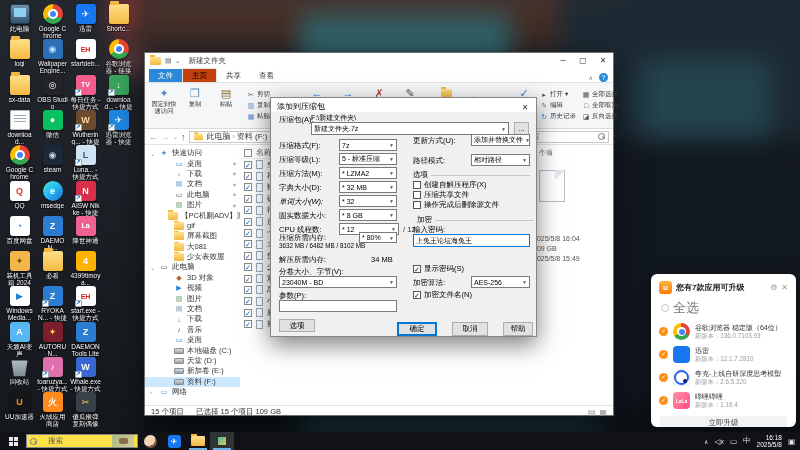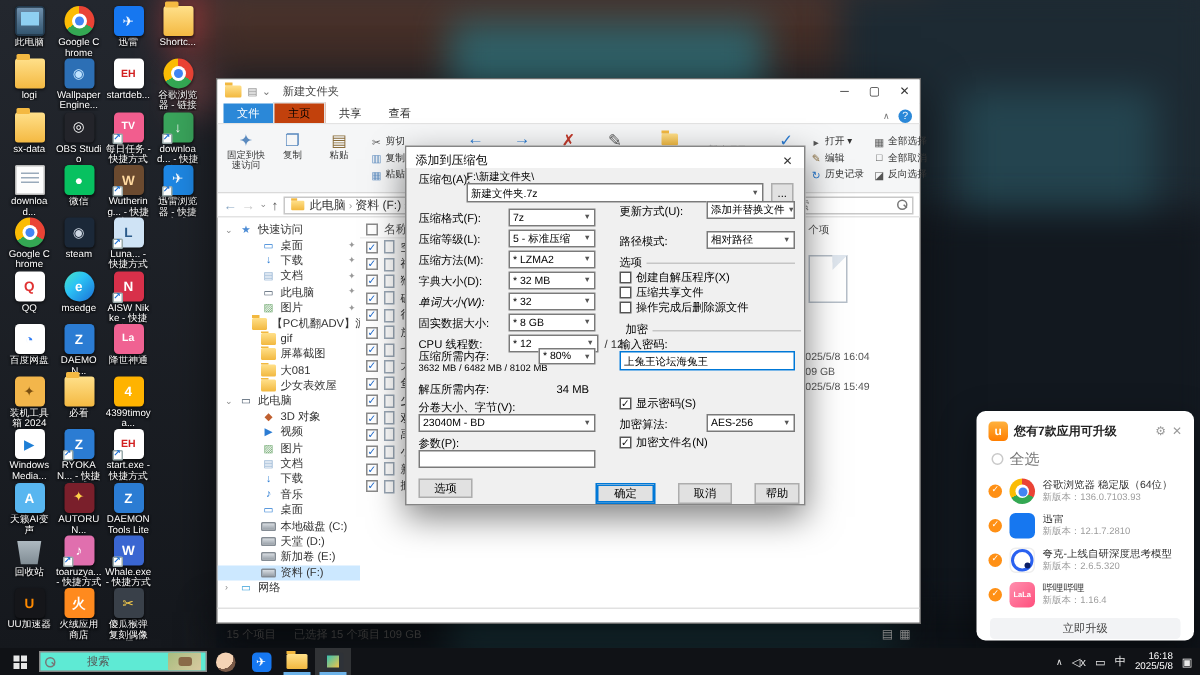--- a/index.html
+++ b/index.html
@@ -68,21 +68,21 @@
 #filelist{flex:1;padding-top:2px;overflow:hidden}
 .fhead{display:flex;align-items:center;gap:4px;height:12px;color:#555;border-bottom:1px solid #f0f0f0;padding-left:4px}
 .frow{display:flex;align-items:center;gap:4px;height:11.4px;padding-left:4px}
 .cb{width:8px;height:8px;border:1px solid #8a8a8a;background:#fff;font-size:7px;line-height:7px;text-align:center;color:#1a66c9;flex:none}
 .pagei{width:7px;height:9px;background:#fff;border:1px solid #9aa7b5;position:relative;flex:none}
 .fname{font-size:7.5px;color:#333;white-space:nowrap}
 #details{width:84px;padding:3px 2px 0 4px;font-size:7px;color:#555}
 .bigpage{width:26px;height:32px;background:#fff;border:1px solid #b5bec8;margin:12px 0 0 6px;position:relative}
 .bigpage::before{content:"";position:absolute;right:-1px;top:-1px;border:5px solid;border-color:#dfe6ee transparent transparent #dfe6ee}
 .dline{margin-top:3px;white-space:nowrap}
-.xstatus{height:12px;border-top:1px solid #e1e1e1;display:flex;align-items:flex-start;gap:12px;padding:12px 6px;font-size:7.5px;color:#333}
+.xstatus{height:12px;border-top:1px solid #e1e1e1;display:flex;align-items:flex-end;gap:12px;padding:0 6px;font-size:7.5px;color:#333}
 .viewics{margin-left:auto;display:flex;gap:4px;color:#888;font-size:8px}
 
 #dialog{position:absolute;left:270px;top:97px;width:267px;height:240px;background:#f0f0f0;border:1px solid #858585;box-shadow:0 8px 22px rgba(0,0,0,.5);z-index:5;font-size:7.5px;color:#000}
 .dtitle{height:14px;background:#fff;display:flex;align-items:flex-end;padding-left:6px;font-size:8px}
 .dtitle .x{margin-left:auto;width:22px;text-align:center;color:#333}
 #dlgbody{position:relative;height:226px}
 .dl{position:absolute;font-size:7.5px;color:#000;white-space:nowrap}
 .combo{position:absolute;height:12px;background:#fff;border:1px solid #7a7a7a;display:flex;align-items:center;padding:0 2px;font-size:7px;white-space:nowrap;overflow:hidden}
 .combo .arr{margin-left:auto;color:#555;font-size:5px;padding-left:2px}
 .tin{position:absolute;height:12px;background:#fff;border:1px solid #7a7a7a;font-size:7px;display:flex;align-items:center;padding:0 2px;white-space:nowrap}
@@ -91,42 +91,42 @@
 .dcb{position:absolute;display:flex;align-items:center;gap:3px;font-size:7.5px;white-space:nowrap}
 .dcb .bx{width:8px;height:8px;border:1px solid #555;background:#fff;font-size:7px;line-height:7px;text-align:center;color:#111}
 .grp{position:absolute;display:flex;align-items:center;gap:3px;color:#000}
 .grp .ln{height:1px;background:#c5c5c5}
 
 #updater{position:absolute;left:651px;top:274px;width:145px;height:153px;background:#fff;border-radius:6px;box-shadow:0 8px 24px rgba(0,0,0,.45);z-index:6;overflow:hidden}
 .uhead{display:flex;align-items:center;gap:4px;padding:7px 8px 3px 8px}
 .ulogo{width:13px;height:13px;border-radius:3px;background:linear-gradient(#ffb13d,#ff7e00);color:#fff;font-size:8px;font-weight:bold;text-align:center;line-height:13px}
 .utitle{flex:1;font-size:8px;font-weight:bold;color:#222;white-space:nowrap}
 .uic{color:#9a9a9a;font-size:8px}
-.usel{display:flex;align-items:center;gap:4px;padding:2px 9px 3px 10px;color:#777;font-size:10px}
+.usel{display:flex;align-items:center;gap:4px;padding:2px 9px 3px 10px;color:#777;font-size:13px}
 .ucirc{width:8px;height:8px;border:1px solid #c9c9c9;border-radius:50%}
 .uitem{display:flex;align-items:center;gap:5px;padding:0 8px;height:23px}
 .uchk{width:9px;height:9px;border-radius:50%;background:#ff9015;color:#fff;font-size:6px;line-height:9px;text-align:center;flex:none}
 .uicon{width:17px;height:17px;border-radius:4px;flex:none;position:relative;display:flex;align-items:center;justify-content:center}
 .uname{font-size:7px;color:#333;line-height:8px;white-space:nowrap;overflow:hidden;max-width:92px}
 .uver{font-size:6.3px;color:#9c9c9c;line-height:8px;white-space:nowrap}
 .ubtn{margin:4px auto 0 auto;width:127px;height:14px;background:#f2f3f5;border-radius:3px;display:flex;align-items:center;justify-content:center;font-size:7.5px;color:#444}
 .i-chrome{border-radius:50%;background:conic-gradient(#ea4335 0 33%,#34a853 33% 66%,#fbbc05 66% 100%)}
 .i-chrome::before{content:"";position:absolute;inset:4px;border-radius:50%;background:#fff}
 .i-chrome::after{content:"";position:absolute;inset:5.5px;border-radius:50%;background:#4285f4}
 .i-thunder{background:#1677f0;color:#fff;font-size:9px}
 .i-quark{background:#fff;border:1px solid #eee}
 .i-quark::before{content:"";width:11px;height:11px;border-radius:50%;border:2.5px solid #2a61f0;display:block}
 .i-quark::after{content:"";position:absolute;width:4px;height:4px;border-radius:50%;background:#0b1e66;right:2px;bottom:2px}
 .i-lala{background:linear-gradient(135deg,#ff8fae,#ff4f7d);color:#fff;font-size:5px;font-weight:bold}
 
 #taskbar{position:absolute;left:0;right:0;bottom:0;height:18px;background:#101216;display:flex;align-items:center;z-index:10}
 .tstart{width:26px;height:18px;display:flex;align-items:center;justify-content:center}
 .winlogo{width:9px;height:9px;display:grid;grid-template-columns:4px 4px;grid-template-rows:4px 4px;gap:1px}
 .winlogo i{background:#e8e8e8}
-.tsearch{width:112px;height:14px;background:#5eead4;border:1px solid #888;display:flex;align-items:center;gap:21px;padding:0 3px;overflow:hidden}
+.tsearch{width:112px;height:14px;background:#fde047;border:1px solid #888;display:flex;align-items:center;gap:11px;padding:0 3px;overflow:hidden}
 .tsearch .txt{font-size:7.5px;color:#555;flex:1}
 .simg{width:22px;height:12px;background:linear-gradient(135deg,#a8bd7f,#d9c9a0);border-radius:1px;position:relative}
 .simg::before{content:"";position:absolute;left:7px;top:3px;width:9px;height:6px;background:#8a6a48;border-radius:2px}
 .tico{width:24px;height:18px;display:flex;align-items:center;justify-content:center;position:relative}
 .tico.active{background:rgba(255,255,255,.14)}
 .tico .uline{position:absolute;bottom:0;left:3px;right:3px;height:2px;background:#6cb2e8}
 .tavatar{width:13px;height:13px;border-radius:50%;background:radial-gradient(circle at 35% 30%,#f5d3b5 0 55%,#7a5a48 56%)}
 .tthunder{width:13px;height:13px;border-radius:3px;background:#1677f0;color:#fff;font-size:8px;text-align:center;line-height:13px}
 .tfolder{width:14px;height:10px;background:linear-gradient(#ffe08a,#f2b83f);border-radius:1px;position:relative}
 .tfolder::before{content:"";position:absolute;top:-2px;left:0;width:6px;height:2px;background:#f2b83f}

